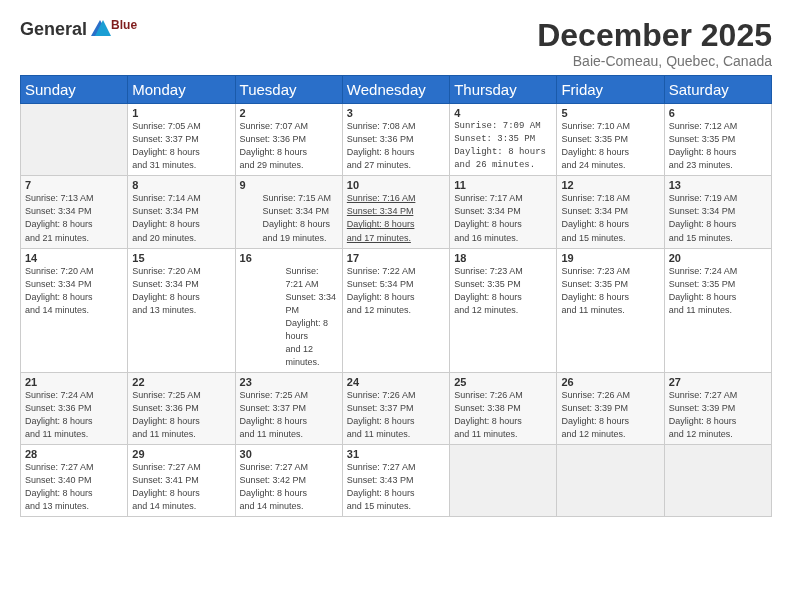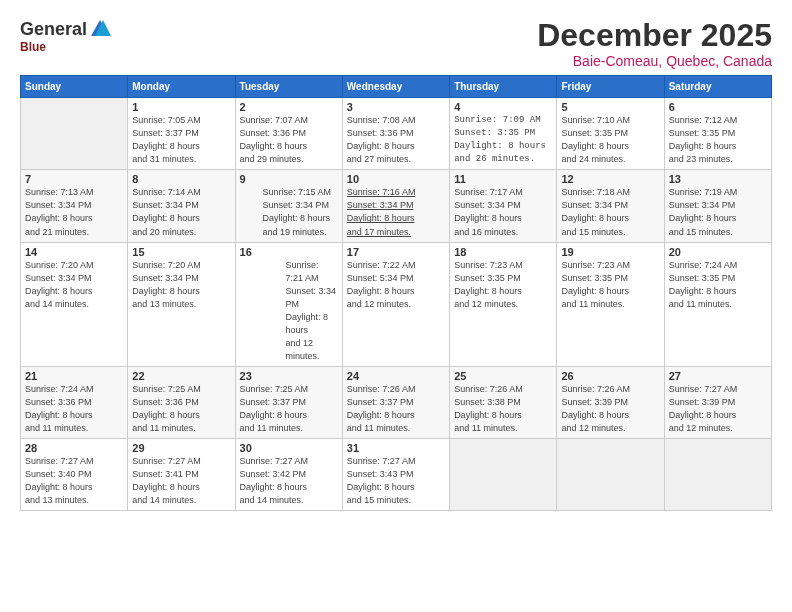--- a/index.html
+++ b/index.html
@@ -17,21 +17,21 @@
       background: #fff;
     }
     .header {
       display: flex;
       justify-content: space-between;
       align-items: flex-start;
       margin-bottom: 6px;
     }
     .logo {
       display: flex;
-      flex-direction: column;
+      flex-direction: row;
       align-items: flex-start;
     }
     .logo-text {
       display: flex;
       align-items: center;
     }
     .logo-general {
       font-size: 18px;
       font-weight: bold;
       color: #333;
@@ -50,32 +50,32 @@
       text-align: right;
     }
     .main-title {
       font-size: 32px;
       font-weight: bold;
       color: #333;
       line-height: 1.1;
     }
     .subtitle {
       font-size: 14px;
-      color: #be185d;
+      color: #737373;
     }
     .calendar {
       width: 100%;
       border-collapse: collapse;
       border: 1px solid #ccc;
     }
     .calendar th {
       background: #2a6fc9;
       color: #fff;
-      font-size: 10px;
-      font-weight: bold;
+      font-size: 15px;
+      font-weight: normal;
       padding: 5px 4px;
       text-align: left;
       border: 1px solid #1a5aaa;
     }
     .calendar td {
       vertical-align: top;
       border: 1px solid #ccc;
       padding: 3px 4px;
       width: 107px;
       min-height: 70px;

